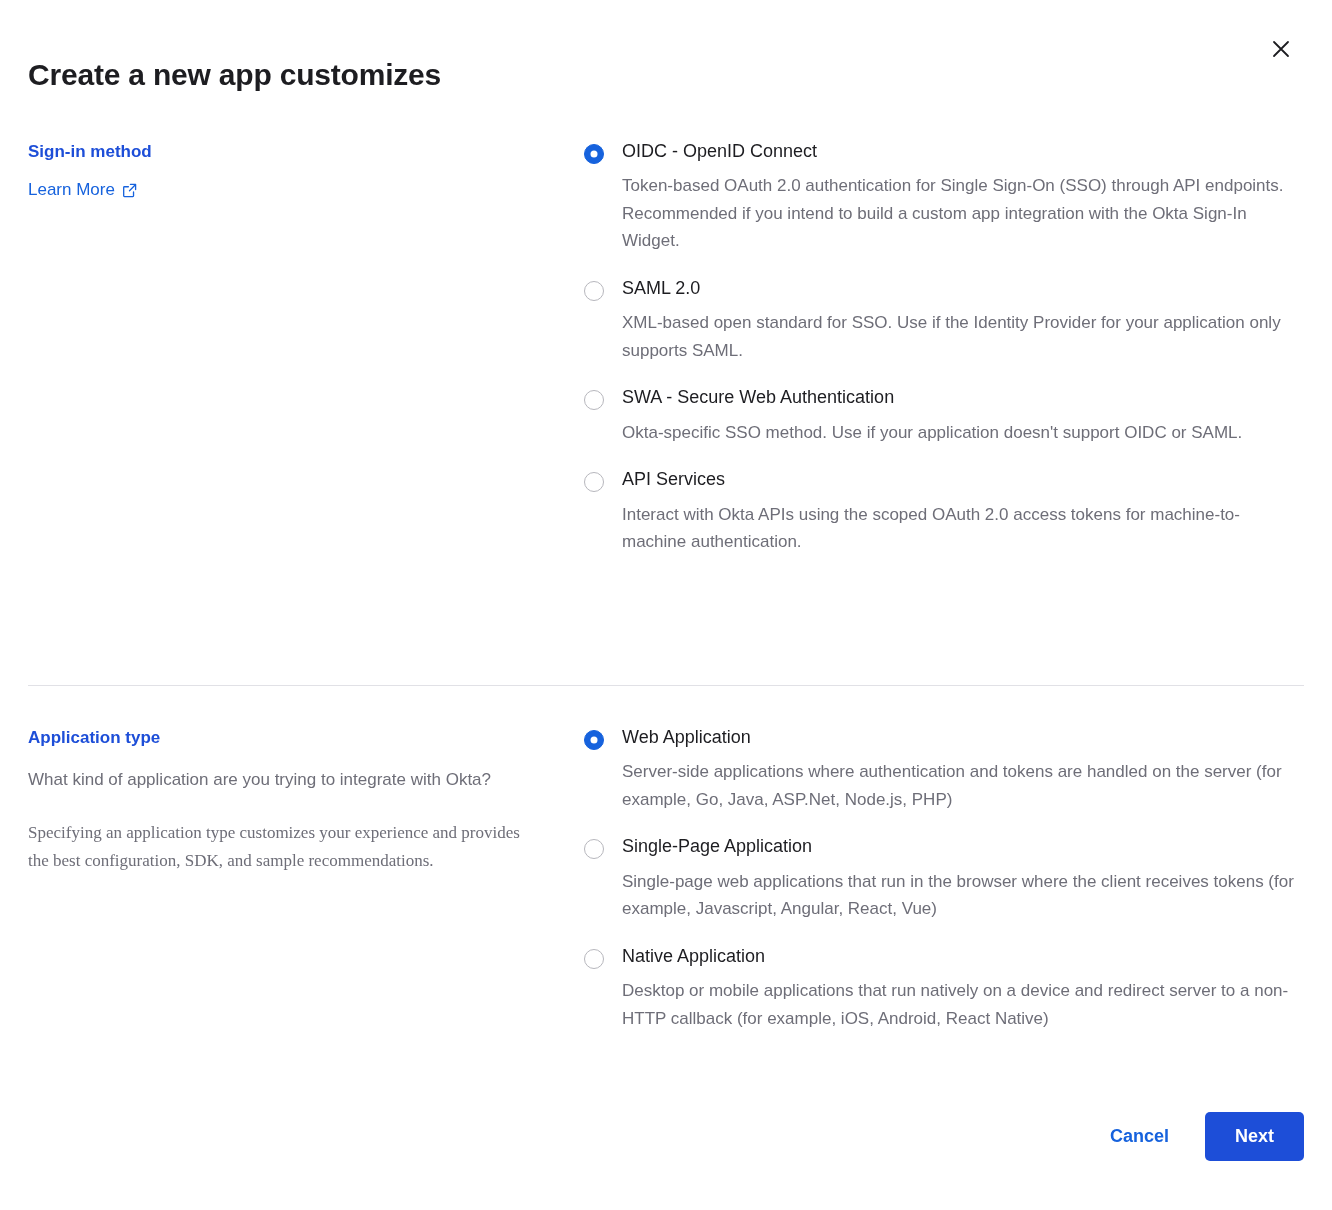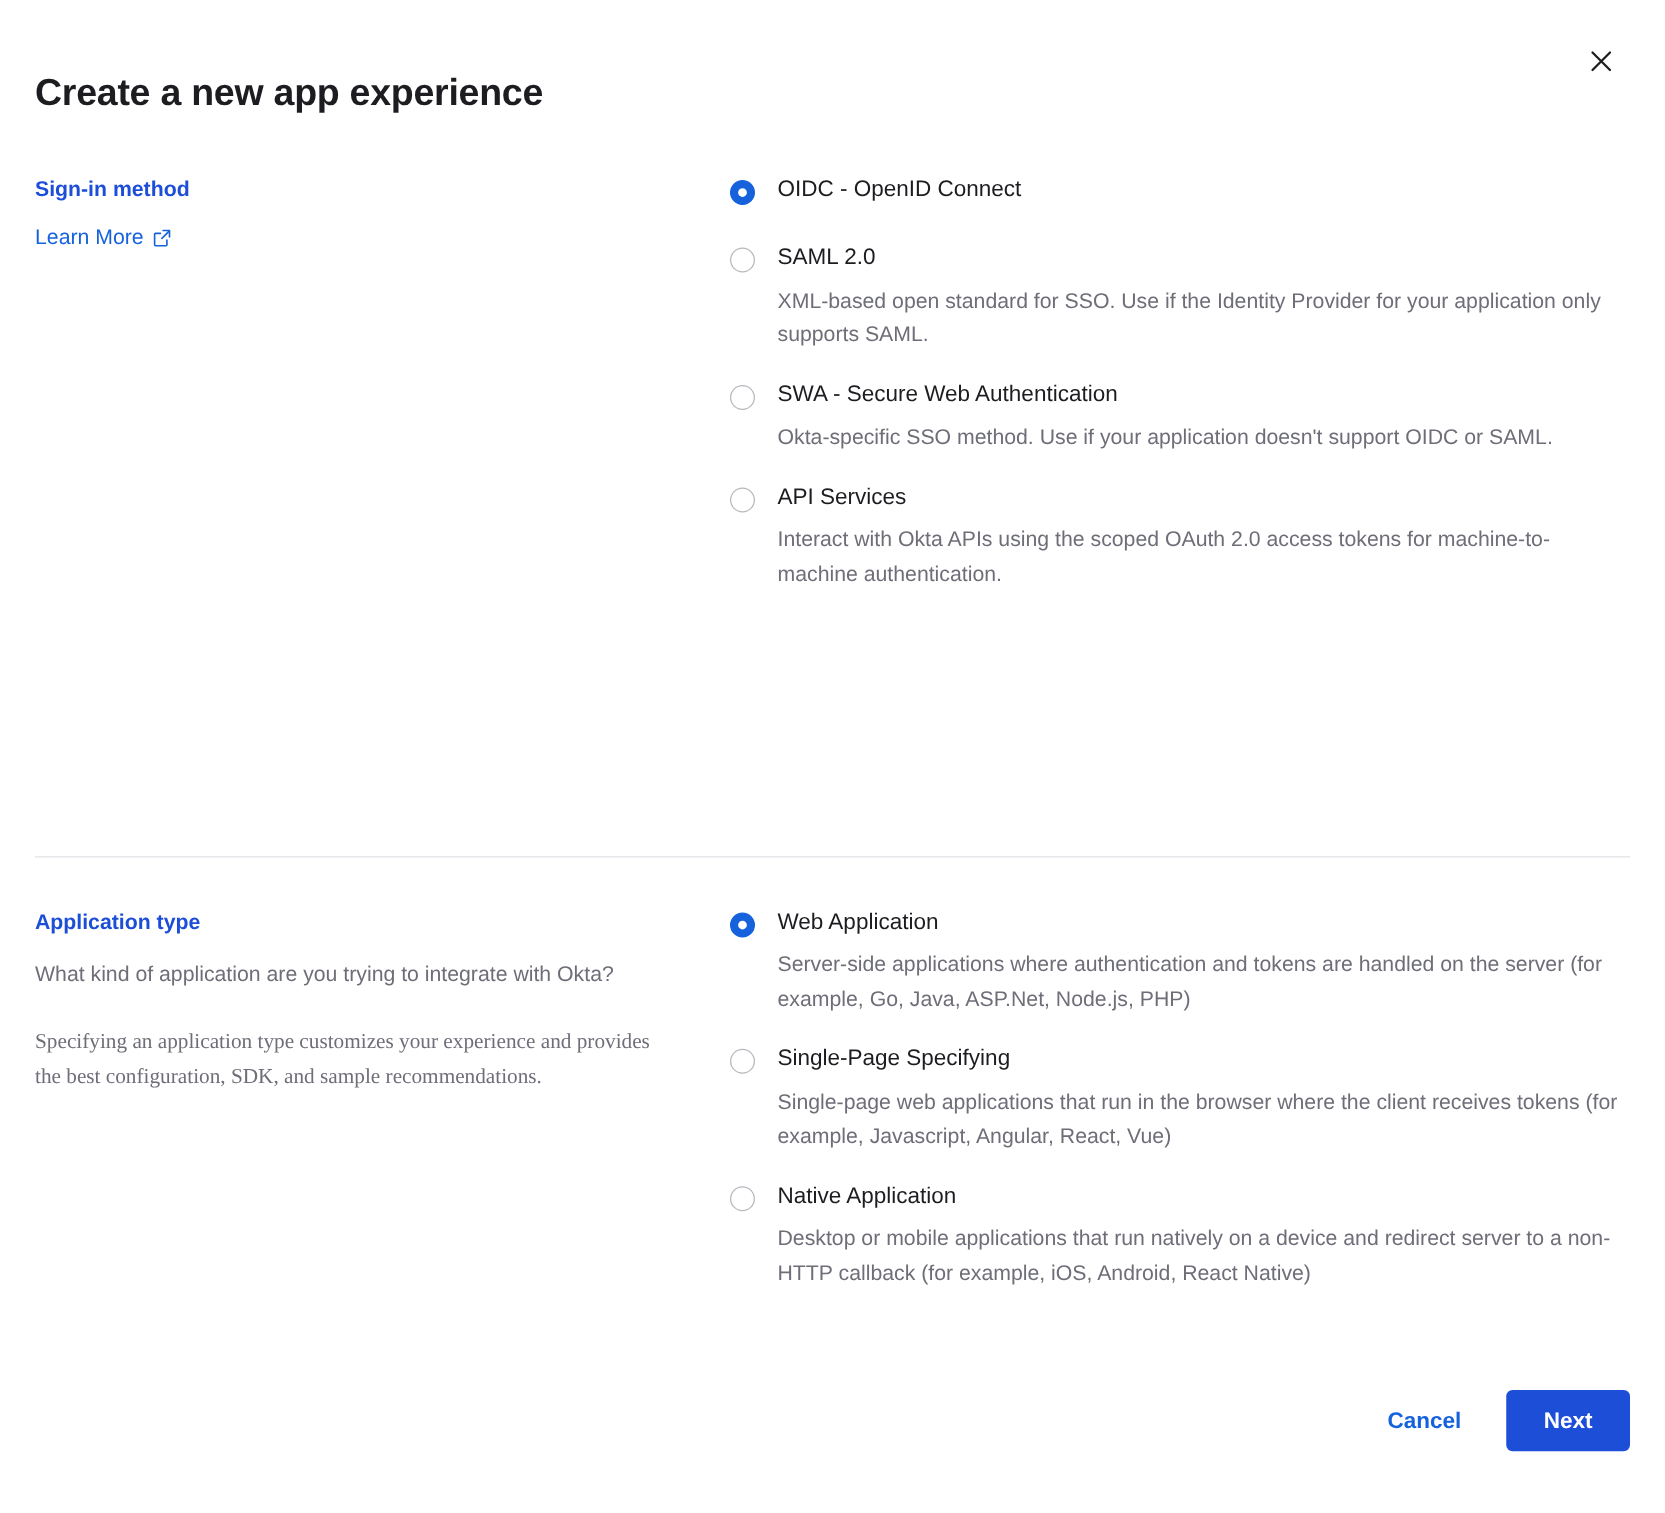--- a/index.html
+++ b/index.html
@@ -192,21 +192,21 @@
 <body>
 
 <div class="dialog">
 
   <button class="close-btn" aria-label="Close">
     <svg width="20" height="20" viewBox="0 0 20 20" aria-hidden="true">
       <path d="M3 3 L17 17 M17 3 L3 17" stroke="#1d1d21" stroke-width="1.8" fill="none" stroke-linecap="round"></path>
     </svg>
   </button>
 
-  <h1 class="title">Create a new app experience</h1>
+  <h1 class="title">Create a new app customizes</h1>
 
   <div class="section" id="sec-signin">
     <div class="section-left">
       <div class="section-label">Sign-in method</div>
       <a class="learn-more">
         <span>Learn More</span>
         <span class="ext-icon">
           <svg width="15" height="15" viewBox="0 0 16 16" aria-hidden="true">
             <path d="M9 1.5h5.5V7" stroke="#1662dd" stroke-width="1.4" fill="none" stroke-linecap="round" stroke-linejoin="round"></path>
             <path d="M14 2.2L8 8.2" stroke="#1662dd" stroke-width="1.4" fill="none" stroke-linecap="round"></path>
@@ -214,20 +214,21 @@
           </svg>
         </span>
       </a>
     </div>
     <div class="section-right">
 
       <div class="option">
         <span class="radio checked"></span>
         <div class="option-body">
           <p class="option-title">OIDC - OpenID Connect</p>
+          <p class="option-desc">Token-based OAuth 2.0 authentication for Single Sign-On (SSO) through API endpoints. Recommended if you intend to build a custom app integration with the Okta Sign-In Widget.</p>
         </div>
       </div>
 
       <div class="option">
         <span class="radio"></span>
         <div class="option-body">
           <p class="option-title">SAML 2.0</p>
           <p class="option-desc">XML-based open standard for SSO. Use if the Identity Provider for your application only supports SAML.</p>
         </div>
       </div>
@@ -265,21 +266,21 @@
         <span class="radio checked"></span>
         <div class="option-body">
           <p class="option-title">Web Application</p>
           <p class="option-desc">Server-side applications where authentication and tokens are handled on the server (for example, Go, Java, ASP.Net, Node.js, PHP)</p>
         </div>
       </div>
 
       <div class="option">
         <span class="radio"></span>
         <div class="option-body">
-          <p class="option-title">Single-Page Specifying</p>
+          <p class="option-title">Single-Page Application</p>
           <p class="option-desc">Single-page web applications that run in the browser where the client receives tokens (for example, Javascript, Angular, React, Vue)</p>
         </div>
       </div>
 
       <div class="option">
         <span class="radio"></span>
         <div class="option-body">
           <p class="option-title">Native Application</p>
           <p class="option-desc">Desktop or mobile applications that run natively on a device and redirect server to a non-HTTP callback (for example, iOS, Android, React Native)</p>
         </div>

